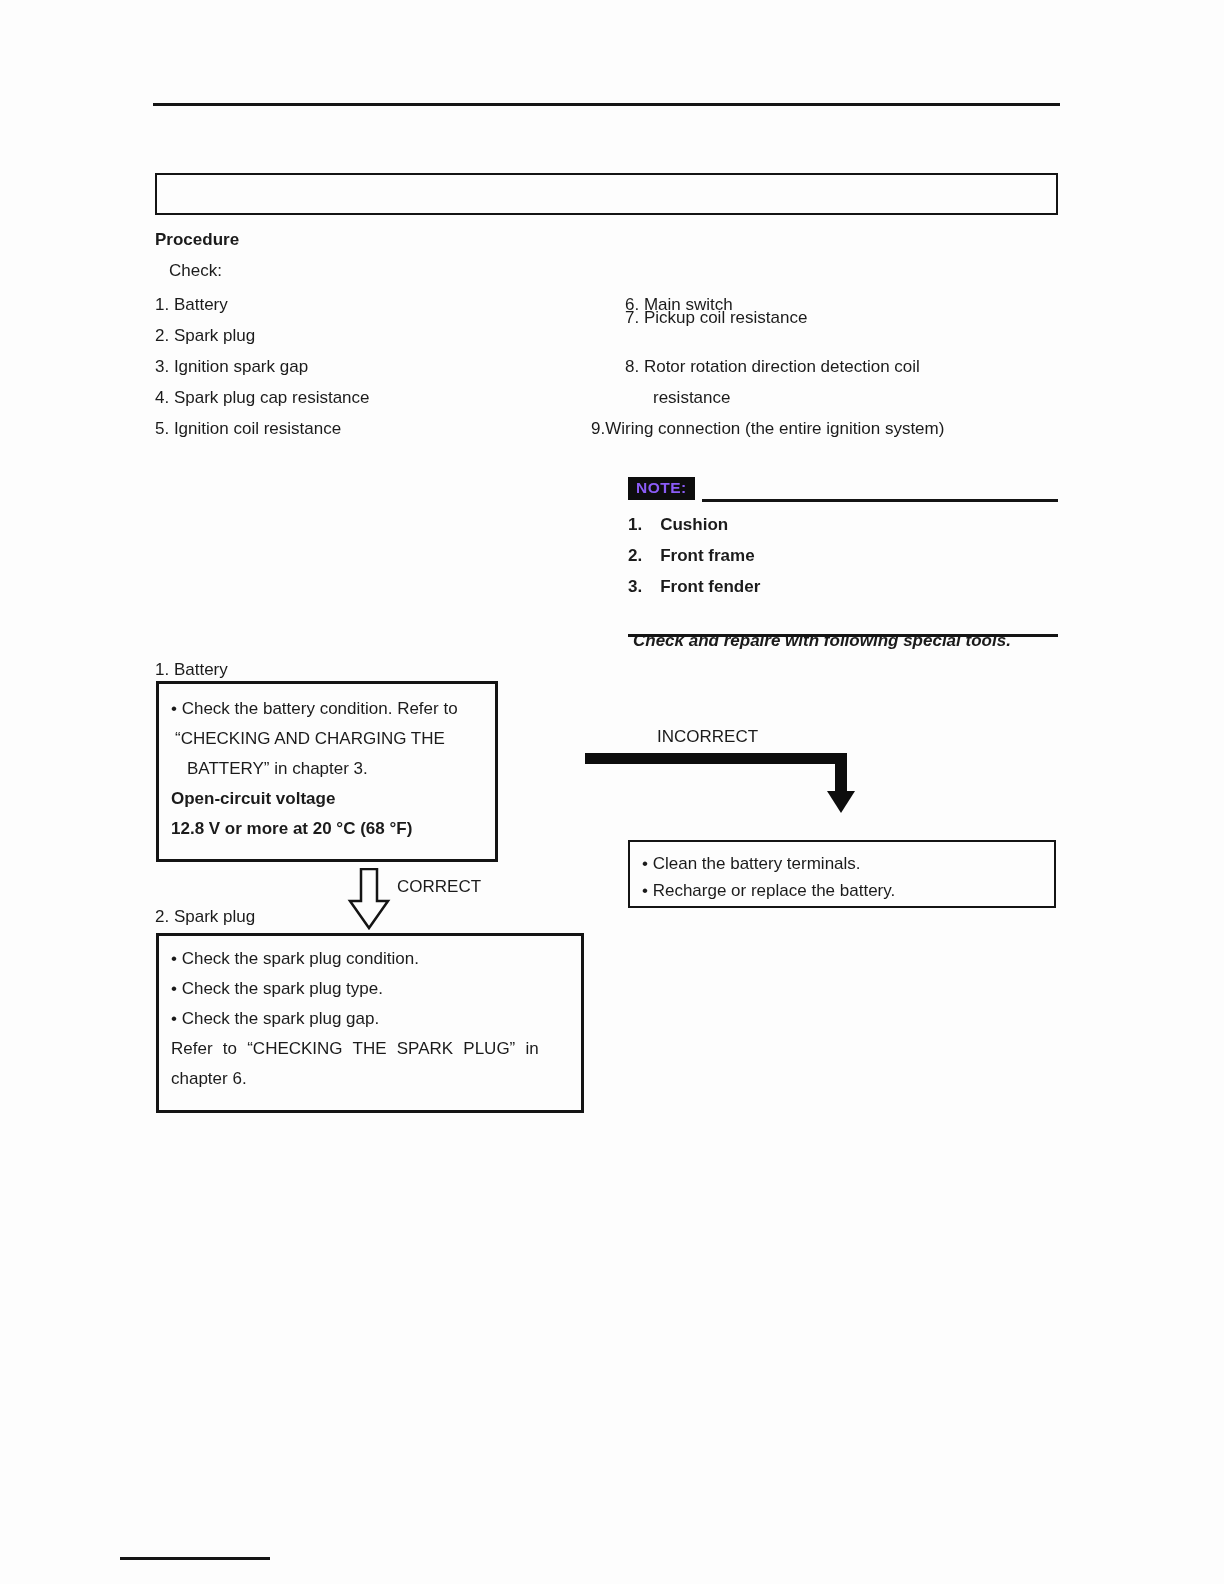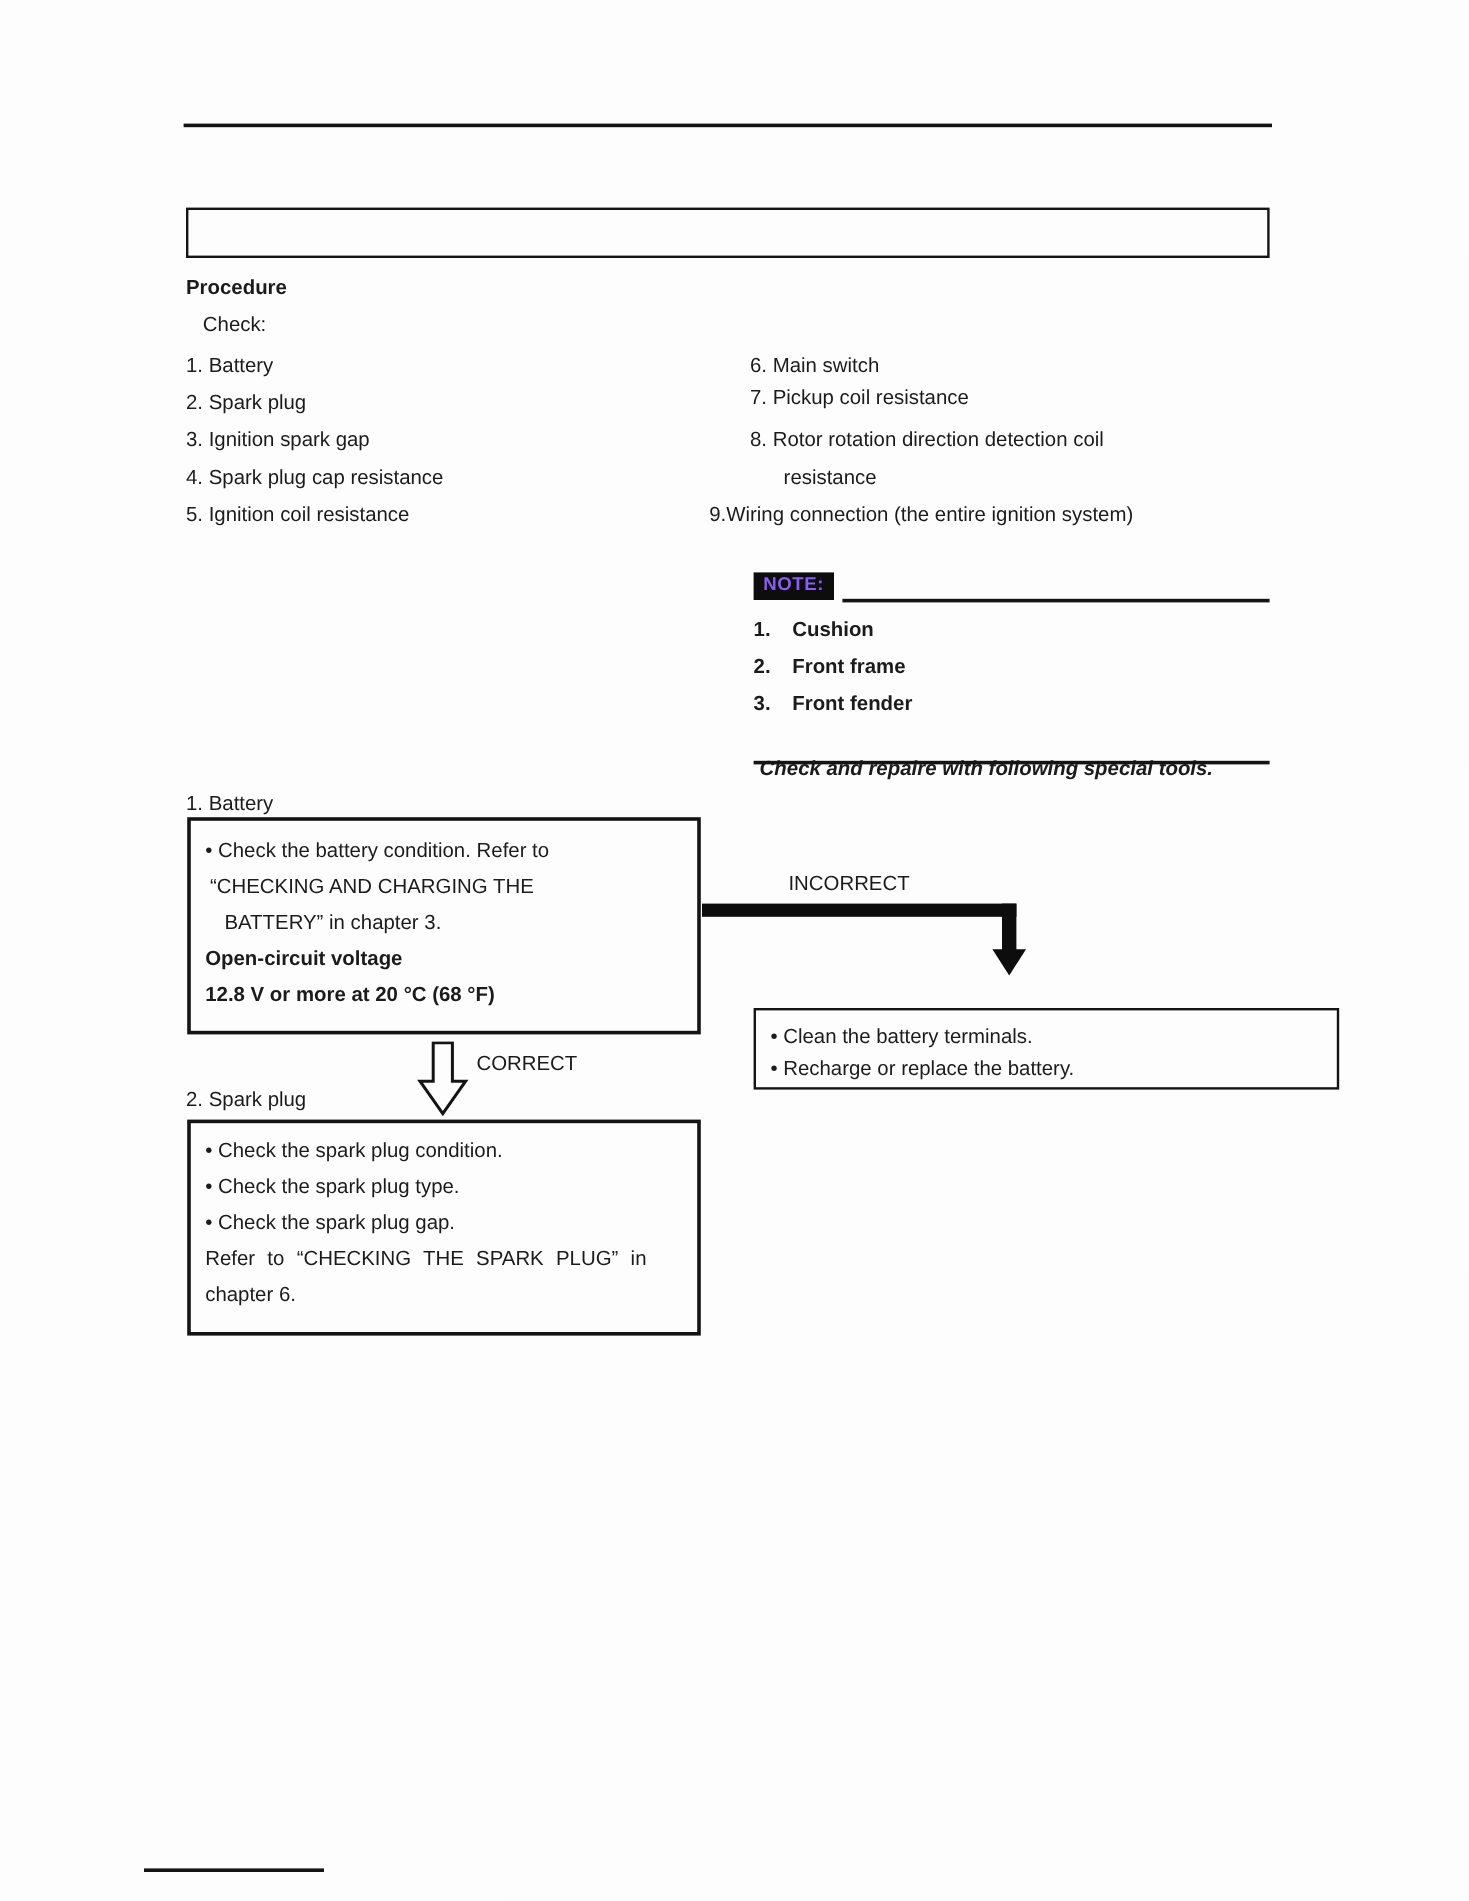--- a/index.html
+++ b/index.html
@@ -40,21 +40,21 @@
   <div class="abs bold" style="left:155px;top:230px;">Procedure</div>
   <div class="abs" style="left:169px;top:261px;">Check:</div>
 
   <div class="abs line" style="left:155px;top:290px;">1. Battery</div>
   <div class="abs line" style="left:155px;top:321px;">2. Spark plug</div>
   <div class="abs line" style="left:155px;top:352px;">3. Ignition spark gap</div>
   <div class="abs line" style="left:155px;top:383px;">4. Spark plug cap resistance</div>
   <div class="abs line" style="left:155px;top:414px;">5. Ignition coil resistance</div>
 
   <div class="abs line" style="left:625px;top:290px;">6. Main switch</div>
-  <div class="abs line" style="left:625px;top:317px;">7. Pickup coil resistance</div>
+  <div class="abs line" style="left:625px;top:303px;">7. Pickup coil resistance</div>
   <div class="abs line" style="left:625px;top:352px;">8. Rotor rotation direction detection coil</div>
   <div class="abs line" style="left:653px;top:383px;">resistance</div>
   <div class="abs line" style="left:591px;top:414px;">9.Wiring connection (the entire ignition system)</div>
 
   <div class="abs" style="left:628px;top:477px;">
     <span class="note-chip">NOTE:</span>
   </div>
   <div class="abs rule" style="left:702px;top:499px;width:356px;height:2.5px;"></div>
 
   <div class="abs note-item" style="left:628px;top:509px;">
@@ -67,37 +67,37 @@
   </div>
   <div class="abs note-item" style="left:628px;top:571px;">
     <span>3.</span>
     <span>Front fender</span>
   </div>
   <div class="abs bold line" style="left:633px;top:626px;font-style:italic;">Check and repaire with following special tools.</div>
   <div class="abs rule" style="left:628px;top:634px;width:430px;height:2.5px;"></div>
 
   <div class="abs line" style="left:155px;top:655px;">1. Battery</div>
 
-  <div class="abs box" style="left:156px;top:681px;width:428px;height:181px;padding:10px 12px;">
+  <div class="abs box" style="left:156px;top:681px;width:342px;height:181px;padding:10px 12px;">
     <div class="line">• Check the battery condition. Refer to</div>
     <div class="line indent1">“CHECKING AND CHARGING THE</div>
     <div class="line indent2">BATTERY” in chapter 3.</div>
     <div class="line bold">Open-circuit voltage</div>
     <div class="line bold">12.8 V or more at 20 °C (68 °F)</div>
   </div>
 
   <div class="abs line" style="left:657px;top:722px;">INCORRECT</div>
 
   <svg class="abs" style="left:585px;top:750px;" width="280" height="70" viewBox="0 0 280 70">
     <rect x="0" y="3" width="262" height="11" fill="#0d0d0d"></rect>
     <rect x="250" y="3" width="12" height="39" fill="#0d0d0d"></rect>
     <polygon points="242,41 270,41 256,63" fill="#0d0d0d"></polygon>
   </svg>
 
-  <div class="abs thinbox" style="left:628px;top:840px;width:488px;height:68px;padding:8px 12px;">
+  <div class="abs thinbox" style="left:628px;top:840px;width:428px;height:68px;padding:8px 12px;">
     <div class="line" style="line-height:27px;">• Clean the battery terminals.</div>
     <div class="line" style="line-height:27px;">• Recharge or replace the battery.</div>
   </div>
 
   <svg class="abs" style="left:346px;top:868px;" width="46" height="64" viewBox="0 0 46 64">
     <polygon points="15,1 31,1 31,33 42,33 23,60 4,33 15,33" fill="#fdfdfd" stroke="#141414" stroke-width="2.5" stroke-linejoin="miter"></polygon>
   </svg>
   <div class="abs line" style="left:397px;top:872px;">CORRECT</div>
 
   <div class="abs line" style="left:155px;top:902px;">2. Spark plug</div>

